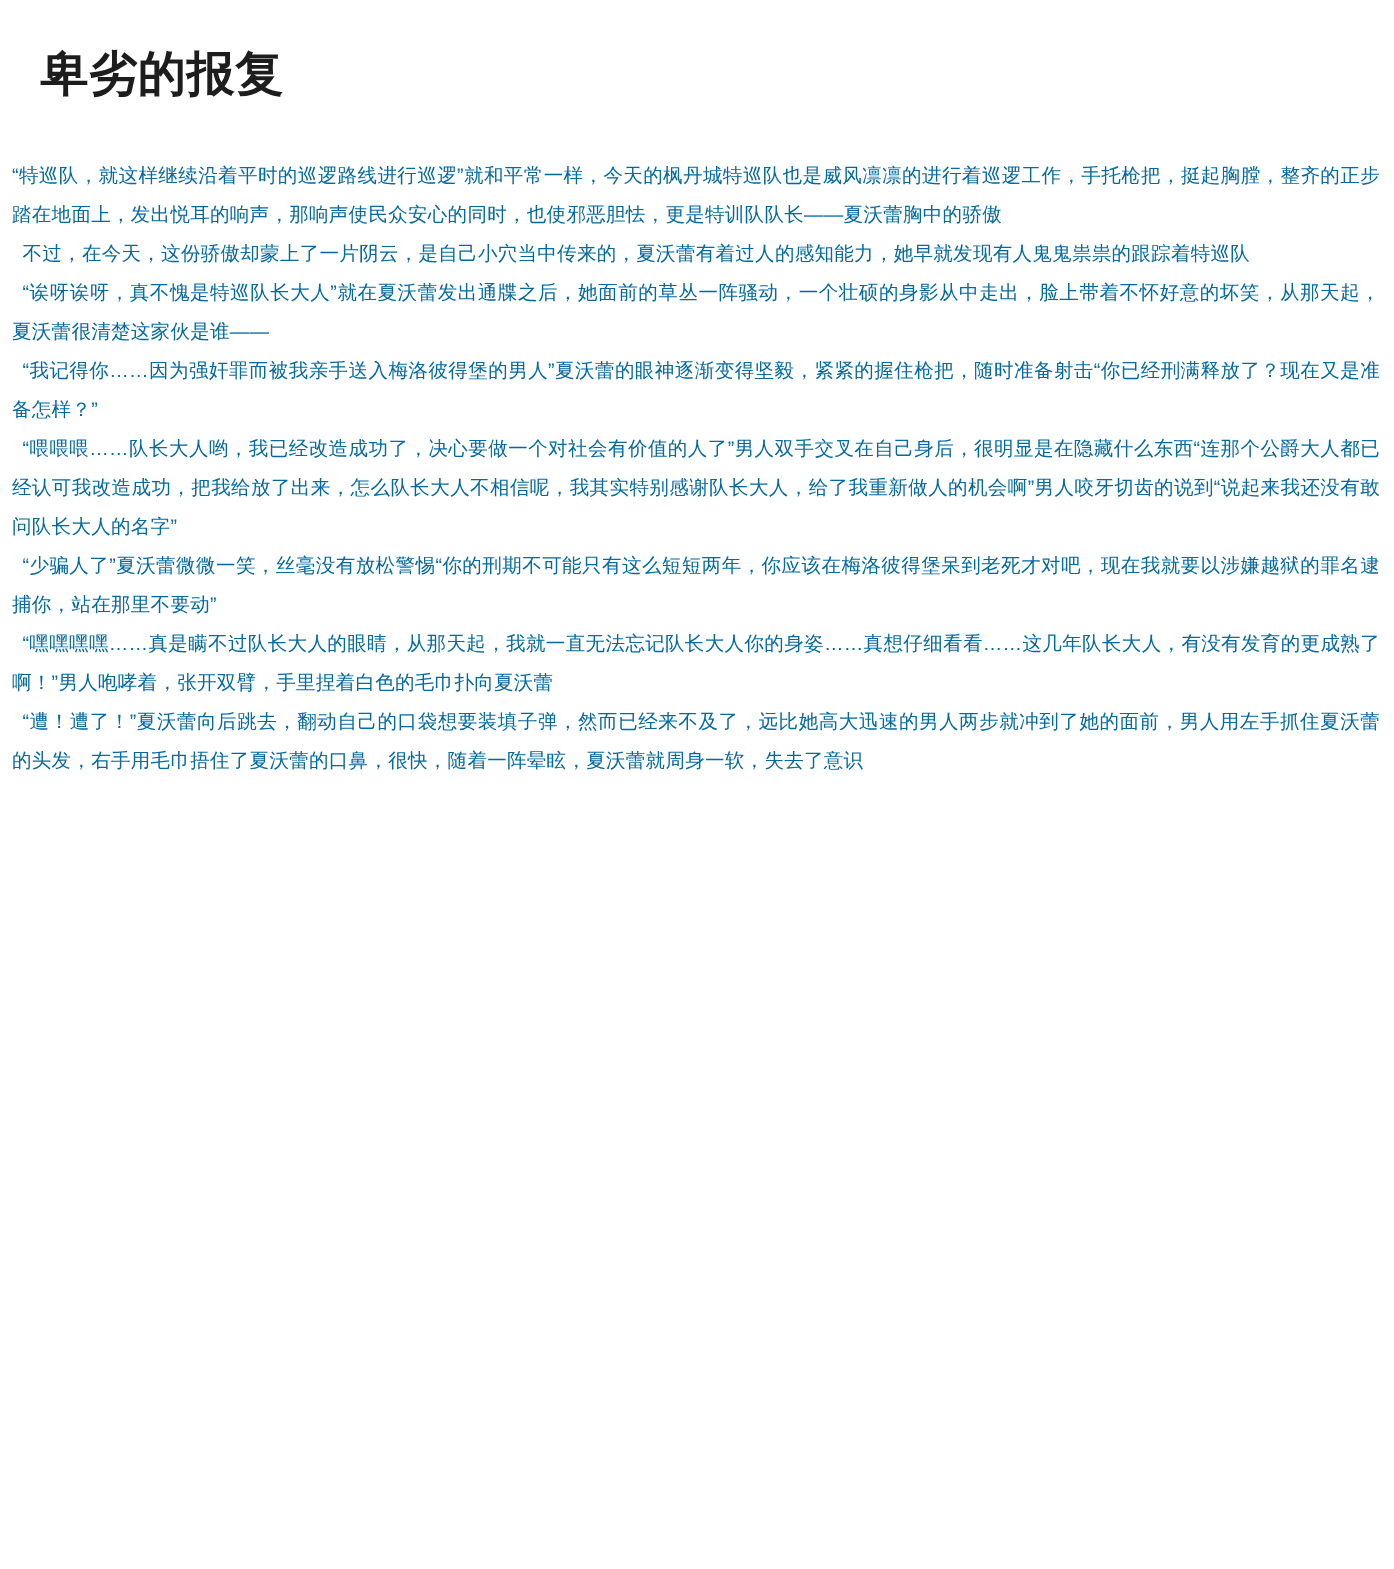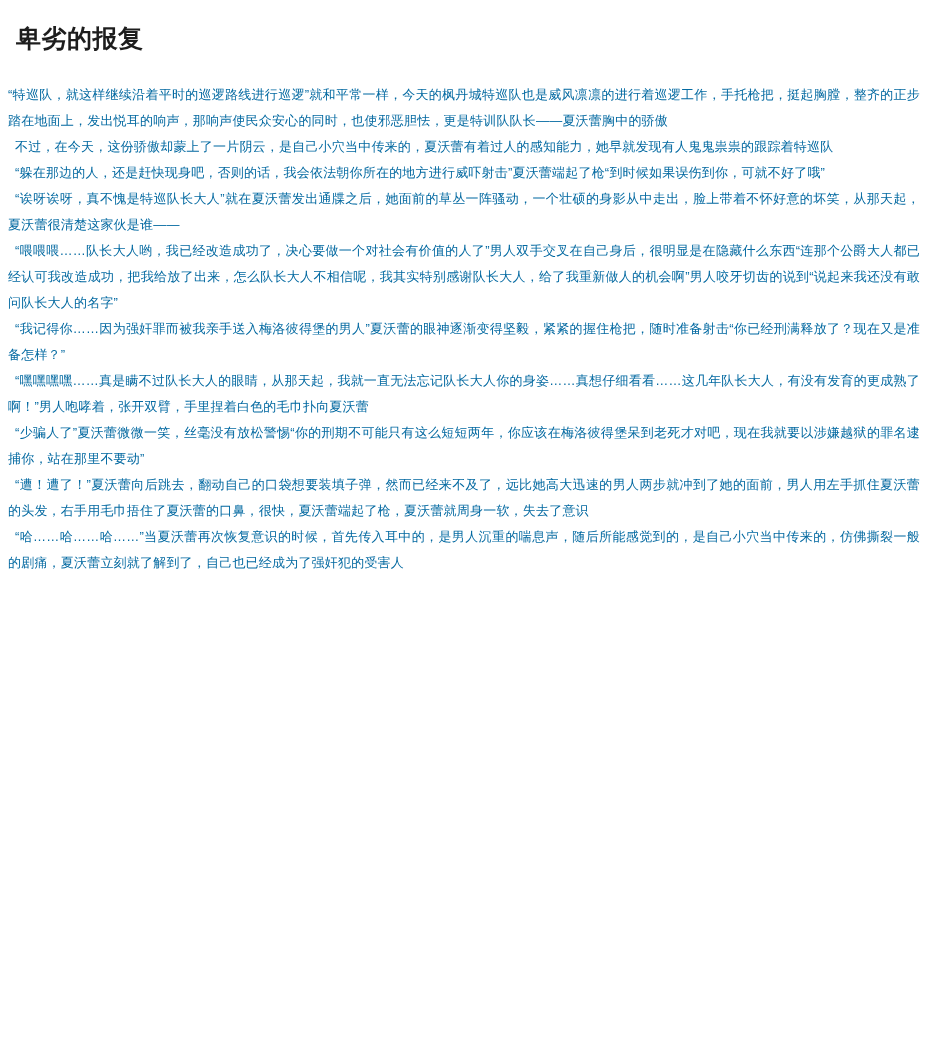--- a/index.html
+++ b/index.html
@@ -12,23 +12,23 @@
     height: 1046px;
     overflow: hidden;
     font-family: "Liberation Sans", "DejaVu Sans", sans-serif;
   }
   .page {
     box-sizing: border-box;
     width: 929px;
     padding: 0 9px 0 8px;
   }
   .doc-title {
-    margin: 4px;
+    margin: 15px;
     padding: 16px 0 22px 4px;
-    font-size: 25px;
+    font-size: 32px;
     line-height: 36px;
     font-weight: 700;
     color: #1d1d1d;
     letter-spacing: 0.5px;
   }
   .article {
     font-size: 13px;
     line-height: 26px;
     color: #0369a1;
     text-align: justify;
@@ -44,22 +44,20 @@
   }
 </style>
 </head>
 <body>
 
 <div class="page">
   <h1 class="doc-title">卑劣的报复</h1>
   <div class="article">
     <p>“特巡队，就这样继续沿着平时的巡逻路线进行巡逻”就和平常一样，今天的枫丹城特巡队也是威风凛凛的进行着巡逻工作，手托枪把，挺起胸膛，整齐的正步踏在地面上，发出悦耳的响声，那响声使民众安心的同时，也使邪恶胆怯，更是特训队队长——夏沃蕾胸中的骄傲</p>
     <p>不过，在今天，这份骄傲却蒙上了一片阴云，是自己小穴当中传来的，夏沃蕾有着过人的感知能力，她早就发现有人鬼鬼祟祟的跟踪着特巡队</p>
-    <p>“躲在那边的人，还是赶快现身吧，否则的话，我会依法朝你所在的地方进行威吓射击”夏沃蕾端起了枪“到时候如果误伤到你，可就不好了哦”</p>
     <p>“诶呀诶呀，真不愧是特巡队长大人”就在夏沃蕾发出通牒之后，她面前的草丛一阵骚动，一个壮硕的身影从中走出，脸上带着不怀好意的坏笑，从那天起，夏沃蕾很清楚这家伙是谁——</p>
+    <p>“我记得你……因为强奸罪而被我亲手送入梅洛彼得堡的男人”夏沃蕾的眼神逐渐变得坚毅，紧紧的握住枪把，随时准备射击“你已经刑满释放了？现在又是准备怎样？”</p>
     <p>“喂喂喂……队长大人哟，我已经改造成功了，决心要做一个对社会有价值的人了”男人双手交叉在自己身后，很明显是在隐藏什么东西“连那个公爵大人都已经认可我改造成功，把我给放了出来，怎么队长大人不相信呢，我其实特别感谢队长大人，给了我重新做人的机会啊”男人咬牙切齿的说到“说起来我还没有敢问队长大人的名字”</p>
-    <p>“我记得你……因为强奸罪而被我亲手送入梅洛彼得堡的男人”夏沃蕾的眼神逐渐变得坚毅，紧紧的握住枪把，随时准备射击“你已经刑满释放了？现在又是准备怎样？”</p>
+    <p>“少骗人了”夏沃蕾微微一笑，丝毫没有放松警惕“你的刑期不可能只有这么短短两年，你应该在梅洛彼得堡呆到老死才对吧，现在我就要以涉嫌越狱的罪名逮捕你，站在那里不要动”</p>
     <p>“嘿嘿嘿嘿……真是瞒不过队长大人的眼睛，从那天起，我就一直无法忘记队长大人你的身姿……真想仔细看看……这几年队长大人，有没有发育的更成熟了啊！”男人咆哮着，张开双臂，手里捏着白色的毛巾扑向夏沃蕾</p>
-    <p>“少骗人了”夏沃蕾微微一笑，丝毫没有放松警惕“你的刑期不可能只有这么短短两年，你应该在梅洛彼得堡呆到老死才对吧，现在我就要以涉嫌越狱的罪名逮捕你，站在那里不要动”</p>
-    <p>“遭！遭了！”夏沃蕾向后跳去，翻动自己的口袋想要装填子弹，然而已经来不及了，远比她高大迅速的男人两步就冲到了她的面前，男人用左手抓住夏沃蕾的头发，右手用毛巾捂住了夏沃蕾的口鼻，很快，夏沃蕾端起了枪，夏沃蕾就周身一软，失去了意识</p>
-    <p>“哈……哈……哈……”当夏沃蕾再次恢复意识的时候，首先传入耳中的，是男人沉重的喘息声，随后所能感觉到的，是自己小穴当中传来的，仿佛撕裂一般的剧痛，夏沃蕾立刻就了解到了，自己也已经成为了强奸犯的受害人</p>
+    <p>“遭！遭了！”夏沃蕾向后跳去，翻动自己的口袋想要装填子弹，然而已经来不及了，远比她高大迅速的男人两步就冲到了她的面前，男人用左手抓住夏沃蕾的头发，右手用毛巾捂住了夏沃蕾的口鼻，很快，随着一阵晕眩，夏沃蕾就周身一软，失去了意识</p>
   </div>
 </div>
 
 </body></html>

